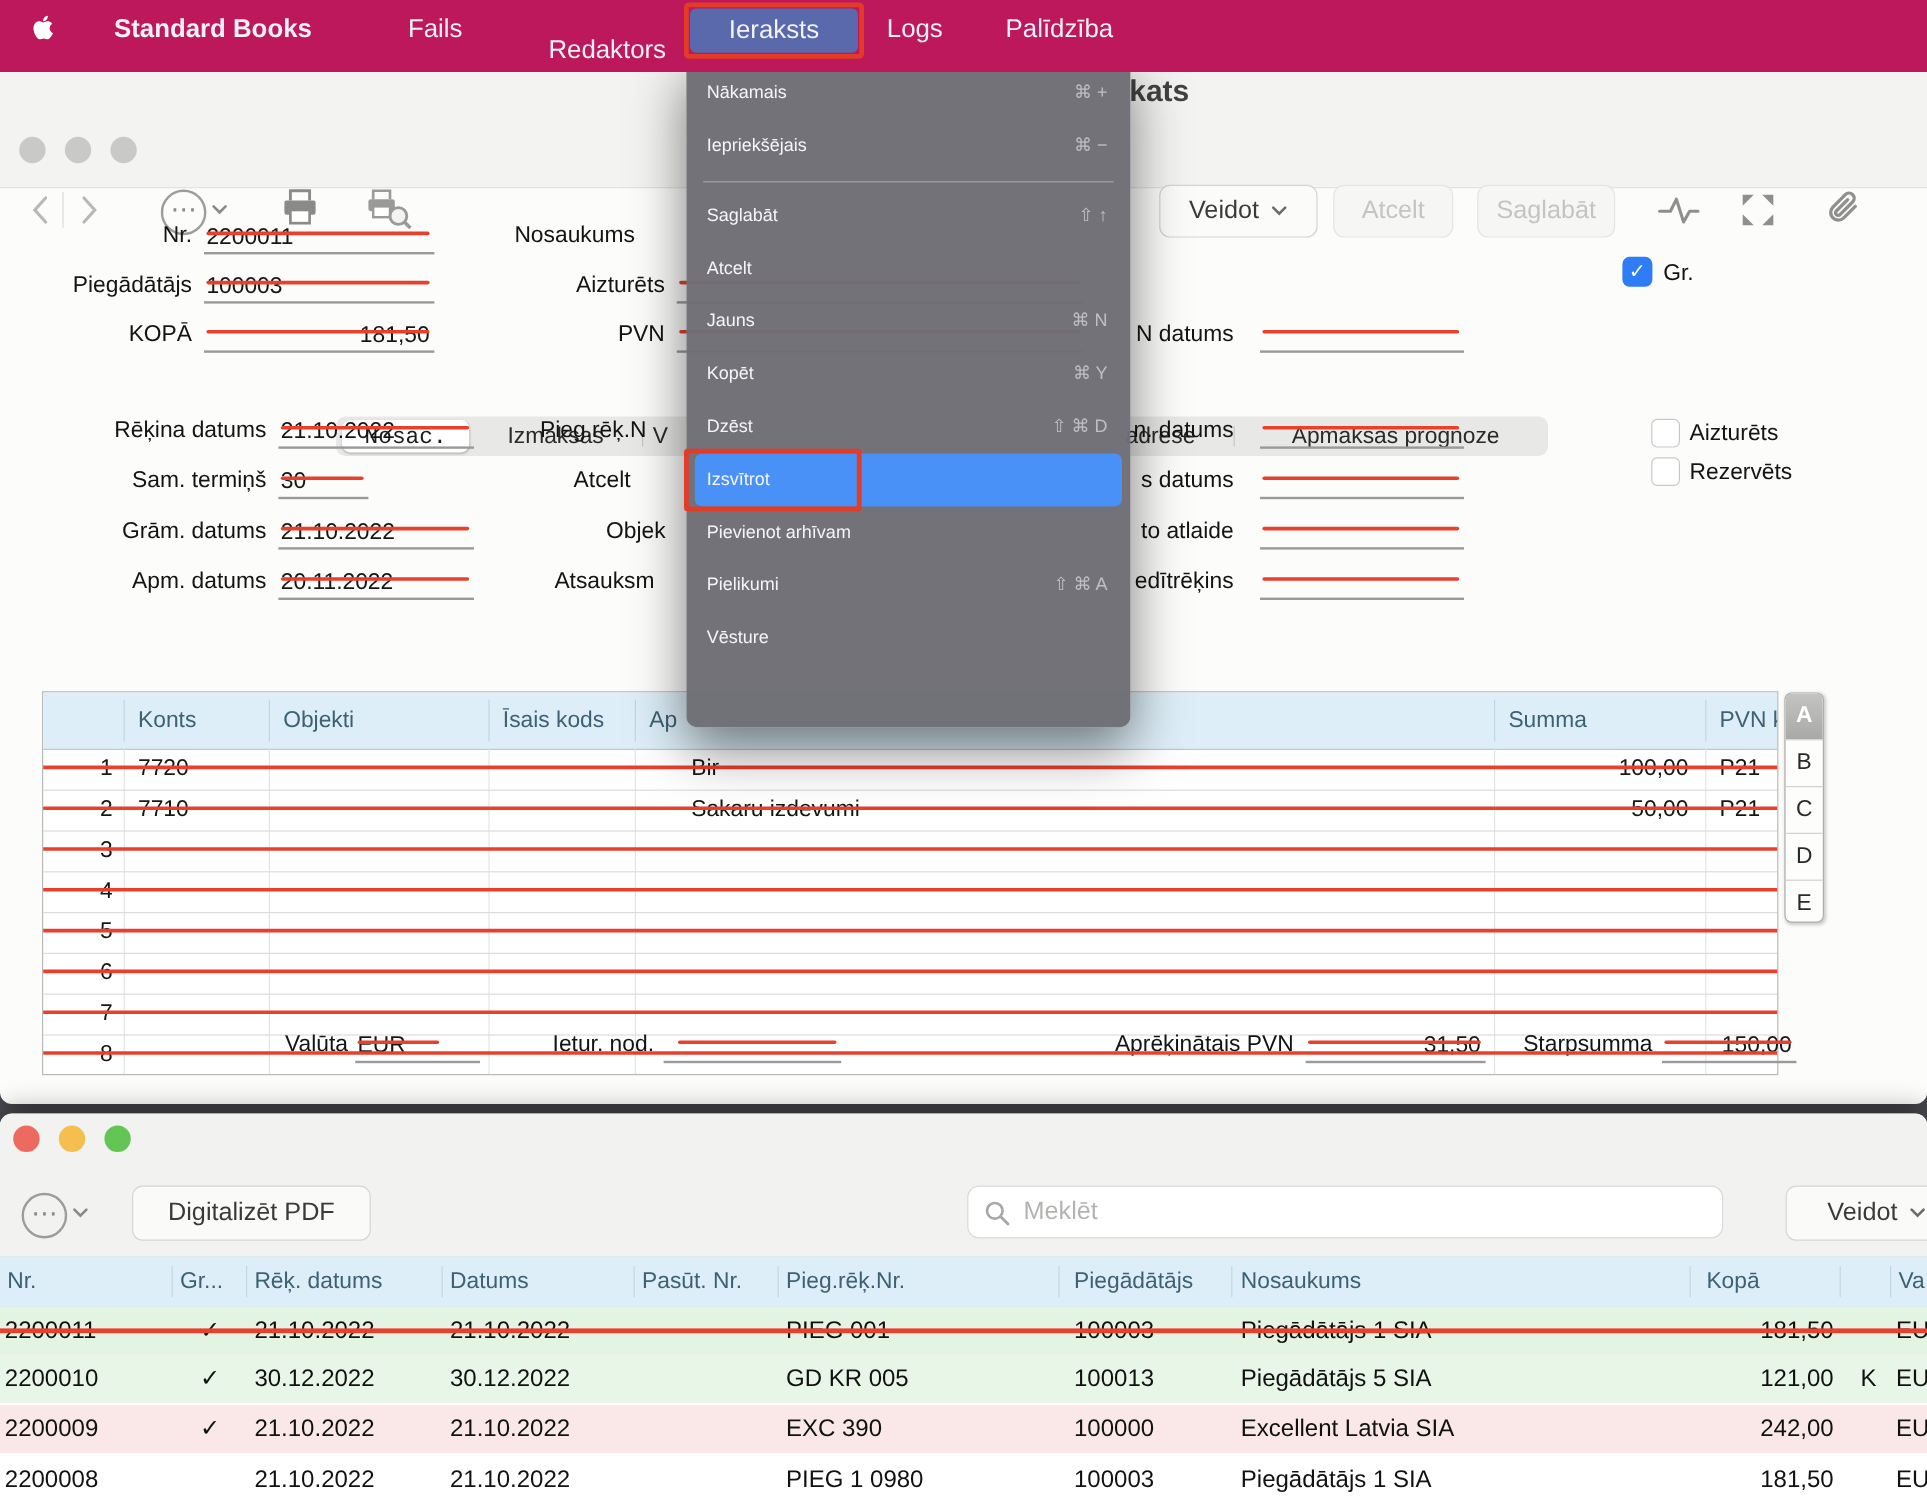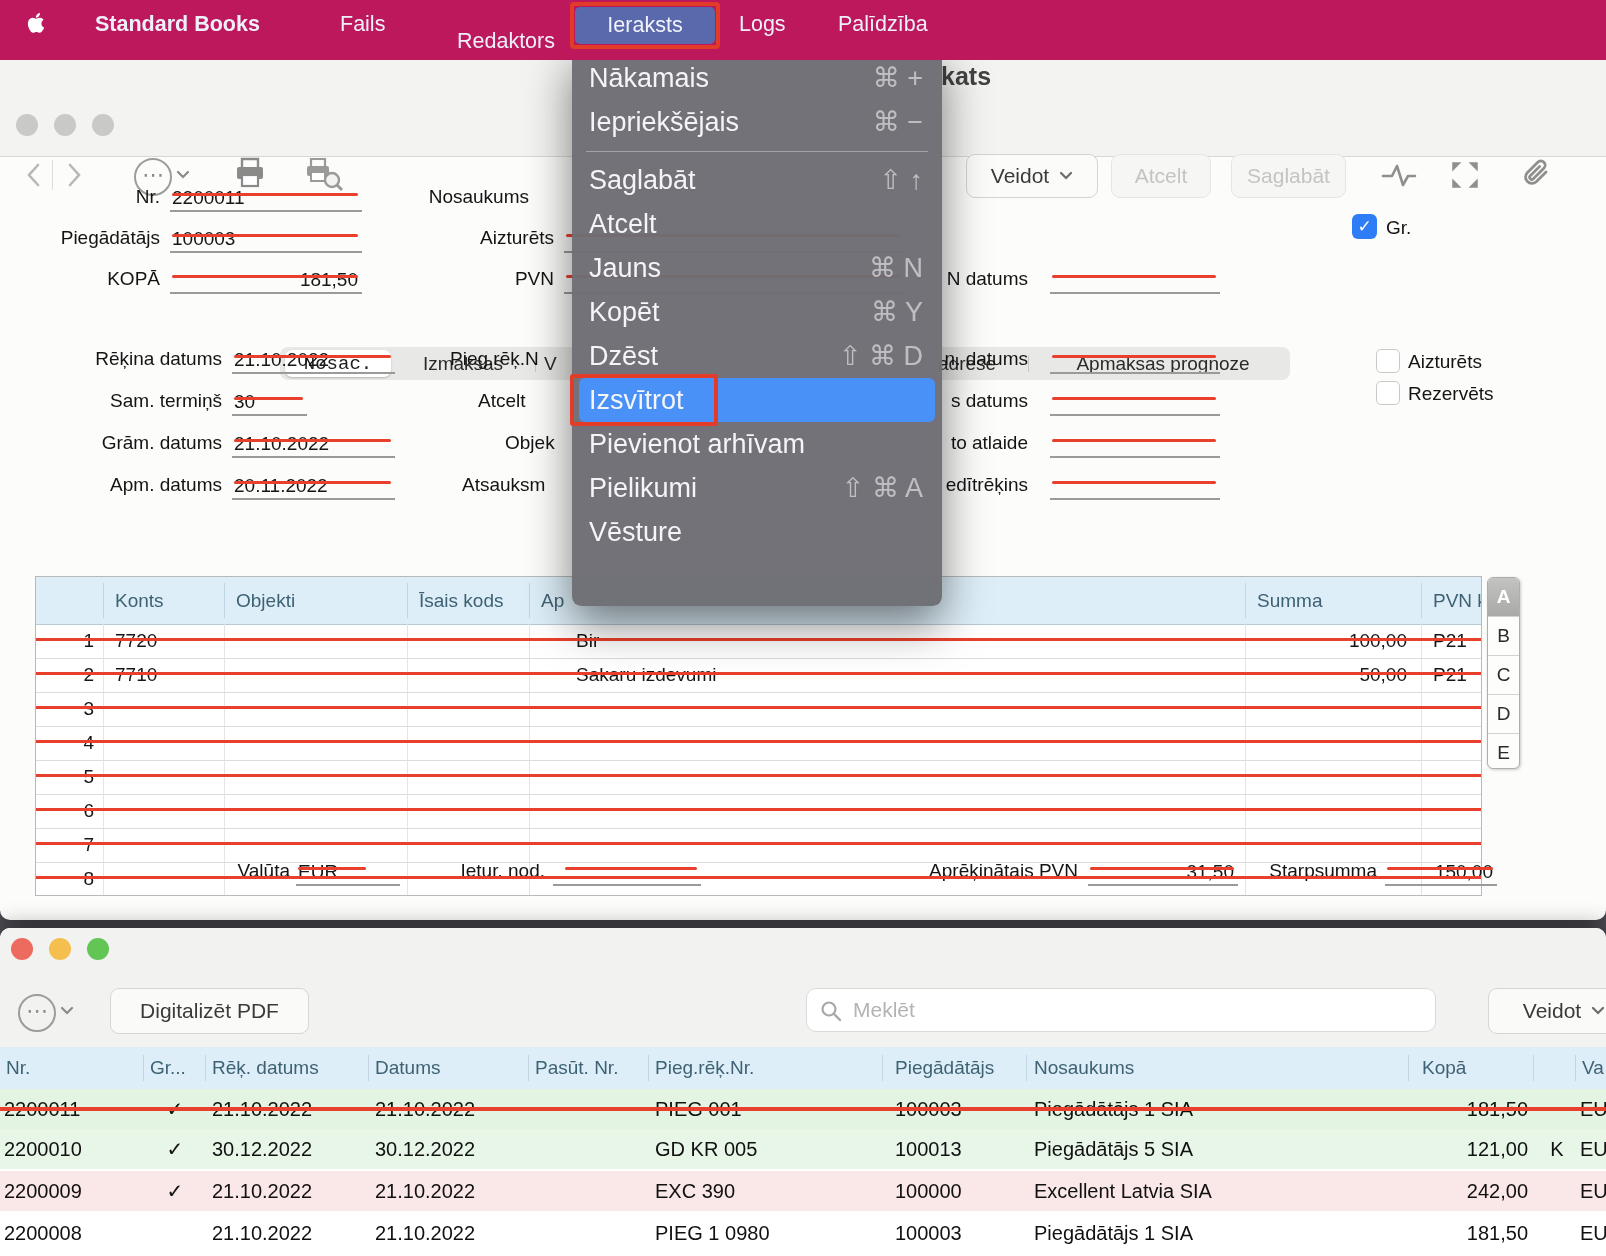--- a/index.html
+++ b/index.html
@@ -54,21 +54,21 @@
   .strikeline{position:absolute;left:-4px;width:1452px;top:14px;height:3px;background:#e8402c;border-radius:2px;z-index:4;}
   .flip{position:absolute;left:1487px;top:529px;width:31px;height:190px;border:1px solid #aeaeac;border-radius:6px;
         background:#fdfdfc;box-shadow:1px 1px 3px rgba(0,0,0,.2);overflow:hidden;}
   .flip div{height:38px;line-height:38px;text-align:center;font-size:19px;color:#2b2b2b;border-bottom:1px solid #d2d2d0;}
   .flip div.sel{background:linear-gradient(#c3c3c1,#a9a9a7);color:#fff;font-weight:bold;}
 
   
   .menu{position:absolute;left:572px;top:48px;width:370px;height:558px;background:rgba(109,109,116,0.97);
         border-radius:0 0 9px 9px;box-shadow:0 18px 45px rgba(0,0,0,.5);z-index:40;padding-top:8px;box-sizing:border-box;}
   .mi{position:relative;height:44px;line-height:44px;margin:0 7px;border-radius:6px;
-      font-size:27px;color:#f5f5f7;padding:0 10px;box-sizing:border-box;}
+      font-size:15px;color:#f5f5f7;padding:0 10px;box-sizing:border-box;}
   .mi .sc{position:absolute;right:12px;top:0;color:rgba(255,255,255,.55);}
   .mi.sel{background:#4a91f7;}
   .msep{height:1px;background:rgba(255,255,255,.35);margin:7px 14px 6px 14px;}
   .anno-menu{position:absolute;left:-9px;top:-4px;width:148px;height:52px;border:4.5px solid #e23b28;border-radius:3px;box-sizing:border-box;z-index:5;}
 
   
   .menubar{position:absolute;left:0;top:0;width:1606px;height:60px;background:#be185d;z-index:50;}
   .mb{position:absolute;top:0;height:48px;line-height:48px;color:#eef0f8;font-size:21.5px;white-space:nowrap;}
   .mb.bold{font-weight:bold;}
   .ieraksts-box{position:absolute;left:570px;top:2px;width:150px;height:47px;border:4.5px solid #e23b28;

